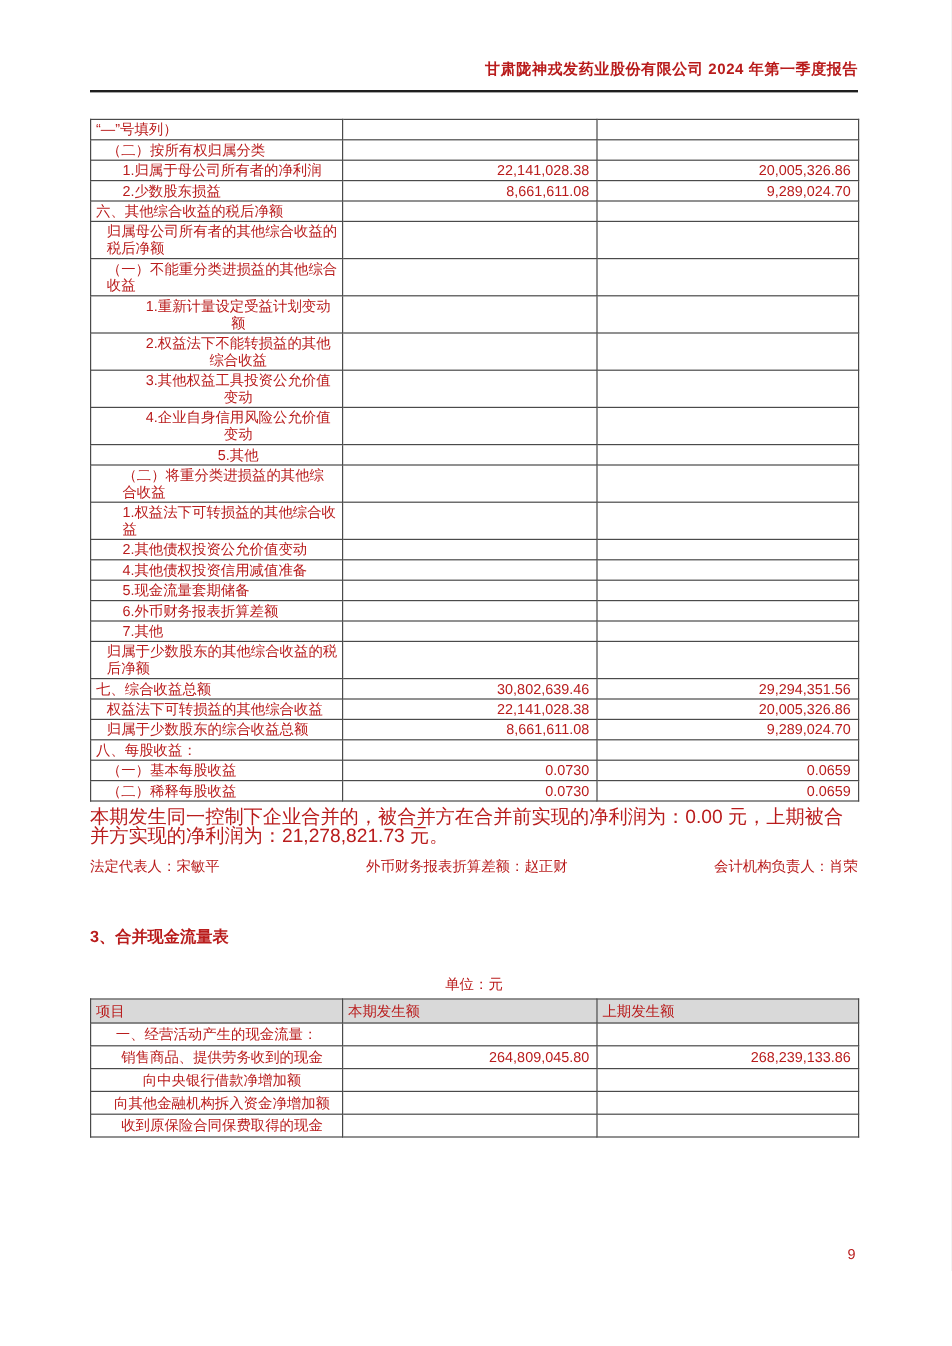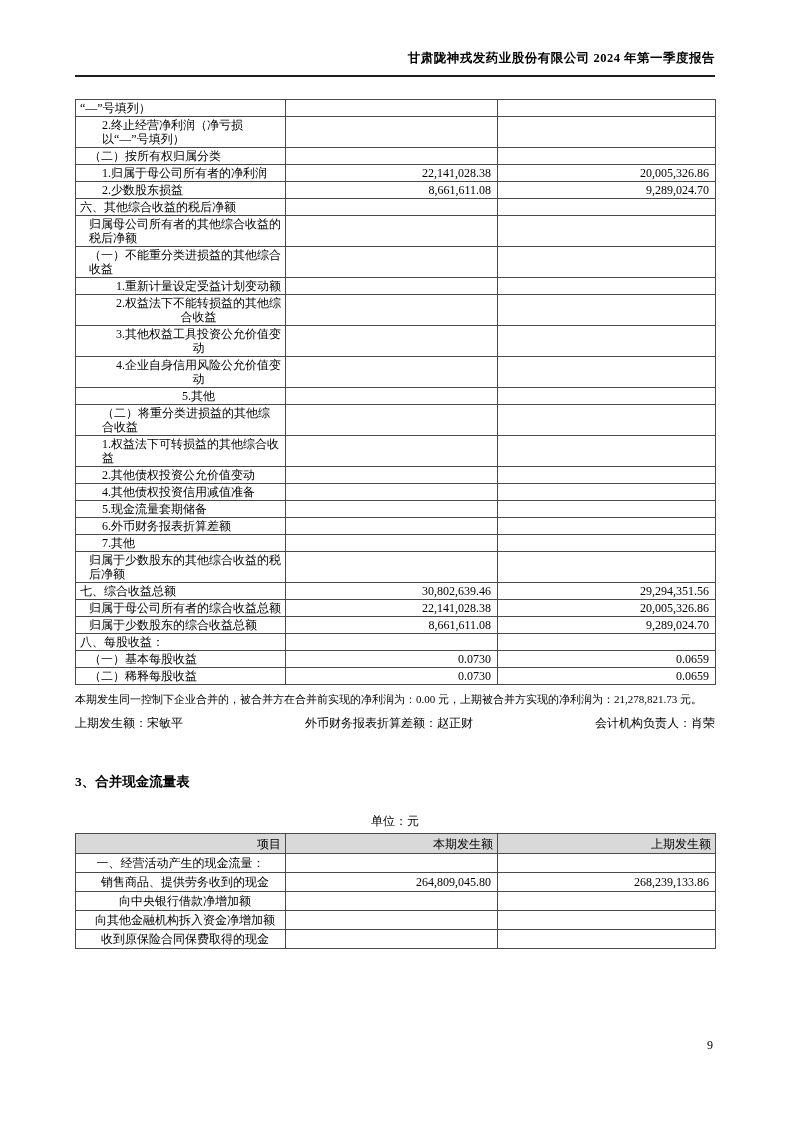--- a/index.html
+++ b/index.html
@@ -3,22 +3,22 @@
 <meta charset="utf-8">
 <style>
   html,body { margin:0; padding:0; background:#e8e8e8; }
   .page {
     position:relative;
     width:793px; height:1122px;
     margin:0 auto;
     background:#ffffff;
     box-sizing:border-box;
     padding:50px 78px 0 75px;
-    font-family:Liberation Serif, serif;
-    color:#000000;
+    font-family:Liberation Sans, sans-serif;
+    color:#b91c1c;
     overflow:hidden;
   }
   .header-title {
     text-align:right;
     font-size:12.5px;
     font-weight:bold;
     line-height:16px;
     letter-spacing:0.5px;
     padding-bottom:9px;
     border-bottom:2px solid #1f1f1f;
@@ -37,29 +37,29 @@
     vertical-align:middle;
     word-break:break-all;
   }
   .fin td.num { text-align:right; padding-right:6px; }
   .fin td.ind0 { padding-left:4px; }
   .fin td.ind1 { padding-left:13px; }
   .fin td.ind2 { padding-left:26px; }
   .fin td.ind3 { padding-left:40px;text-align:center; }
   .fin thead th {
     background:#d9d9d9;
-    text-align:right;
+    text-align:left;
     font-weight:normal;
     padding:2.5px 4px;
   }
   table.fin2 { margin-top:4px; }
   .fin2 td { padding-top:2px; padding-bottom:2px;text-align:center; }
   .note {
     margin-top:6px;
-    font-size:11px;
+    font-size:16px;
     line-height:16px;
     word-break:break-all;
   }
   .signatories {
     display:flex;
     justify-content:space-between;
     margin-top:9px;
     font-size:12px;
     line-height:15px;
   }
@@ -95,25 +95,20 @@
       <col style="width:212px">
       <col style="width:218px">
     </colgroup>
     <tbody>
         <tr>
           <td class="label ind0">“—”号填列）</td>
           <td class="num"></td>
           <td class="num"></td>
         </tr>
         <tr>
-          <td class="label ind2">2.终止经营净利润（净亏损以“—”号填列）</td>
-          <td class="num"></td>
-          <td class="num"></td>
-        </tr>
-        <tr>
           <td class="label ind1">（二）按所有权归属分类</td>
           <td class="num"></td>
           <td class="num"></td>
         </tr>
         <tr>
           <td class="label ind2">1.归属于母公司所有者的净利润</td>
           <td class="num">22,141,028.38</td>
           <td class="num">20,005,326.86</td>
         </tr>
         <tr>
@@ -200,21 +195,21 @@
           <td class="label ind1">归属于少数股东的其他综合收益的税后净额</td>
           <td class="num"></td>
           <td class="num"></td>
         </tr>
         <tr>
           <td class="label ind0">七、综合收益总额</td>
           <td class="num">30,802,639.46</td>
           <td class="num">29,294,351.56</td>
         </tr>
         <tr>
-          <td class="label ind1">归属于母公司所有者的综合收益总额</td>
+          <td class="label ind1">权益法下可转损益的其他综合收益</td>
           <td class="num">22,141,028.38</td>
           <td class="num">20,005,326.86</td>
         </tr>
         <tr>
           <td class="label ind1">归属于少数股东的综合收益总额</td>
           <td class="num">8,661,611.08</td>
           <td class="num">9,289,024.70</td>
         </tr>
         <tr>
           <td class="label ind0">八、每股收益：</td>
@@ -230,21 +225,21 @@
           <td class="label ind1">（二）稀释每股收益</td>
           <td class="num">0.0730</td>
           <td class="num">0.0659</td>
         </tr>
       </tbody>
   </table>
 
   <div class="note">本期发生同一控制下企业合并的，被合并方在合并前实现的净利润为：0.00 元，上期被合并方实现的净利润为：21,278,821.73 元。</div>
 
   <div class="signatories">
-    <span>上期发生额：宋敏平</span>
+    <span>法定代表人：宋敏平</span>
     <span>外币财务报表折算差额：赵正财</span>
     <span>会计机构负责人：肖荣</span>
   </div>
 
   <div class="section-title">3、合并现金流量表</div>
 
   <div class="unit-label">单位：元</div>
 
   <table class="fin fin2" id="cashflow-table">
     <colgroup>

